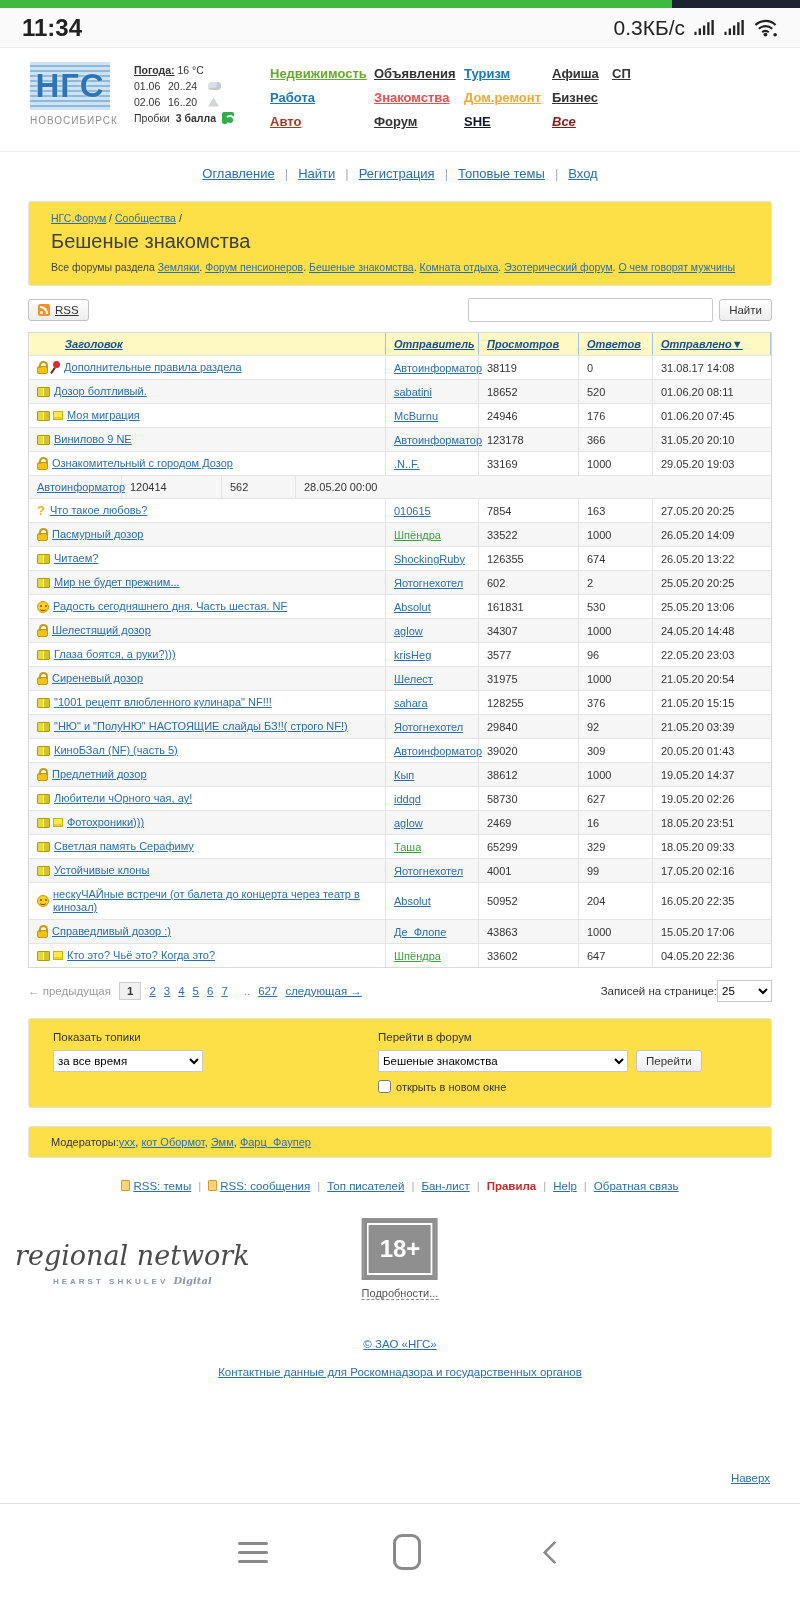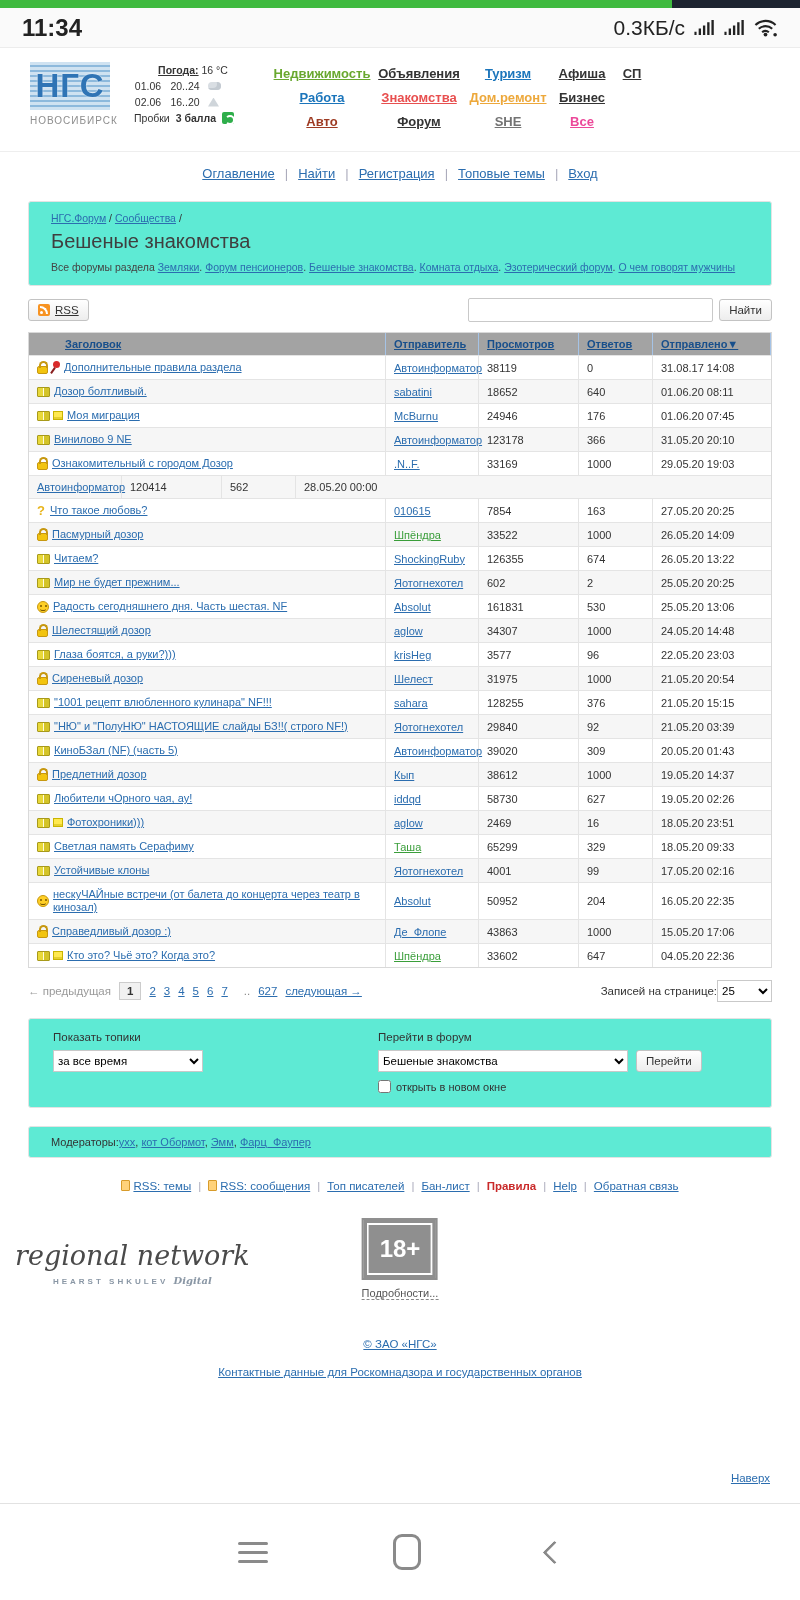--- a/index.html
+++ b/index.html
@@ -12,21 +12,21 @@
   .progress { height:8px; background:#1d2430; }
   .progress-fill { height:100%; width:84%; background:#3fba3f; }
   .statusbar { height:40px; background:#fafafa; display:flex; align-items:center;
                justify-content:space-between; padding:0 22px; border-bottom:1px solid #ececec;}
   .sb-time { font-size:24px; font-weight:bold; color:#222; }
   .sb-right { display:flex; align-items:center; gap:8px; }
   .sb-speed { font-size:21px; color:#222; }
   .sb-ico { display:inline-block; }
 
   
-  .site-header { padding:14px 30px 10px 30px; display:flex; gap:18px; border-bottom:1px solid #eee; height:104px;text-align:center;}
+  .site-header { padding:14px 30px 10px 30px; display:flex; gap:18px; border-bottom:1px solid #eee; height:104px;}
   .logo-wrap { width:86px; }
   .ngs-logo { width:80px; height:48px; background:repeating-linear-gradient(to bottom,#cfe2f1 0 3px,#8db9dc 3px 5px);
               display:flex; align-items:center; justify-content:center; }
   .ngs-text { font-size:33px; font-weight:bold; color:#2f74b5; letter-spacing:1px; text-shadow:0 0 2px #eaf2fa; }
   .ngs-city { font-size:10px; color:#8d8d8d; letter-spacing:1px; margin-top:5px; }
   .weather { width:118px; font-size:10.5px; color:#333; line-height:16px; }
   .w-row { display:flex; align-items:center; gap:6px; }
   .w-row .d { width:28px; } .w-row .t { width:34px; }
   .w-cloud { width:13px; height:8px; background:#d9dee3; border-radius:5px; box-shadow:inset -4px -2px 0 #c3cad1; }
   .w-snow  { width:11px; height:9px; background:#cfd5da; clip-path:polygon(50% 0,100% 100%,0 100%); }
@@ -36,21 +36,21 @@
   .nav-rows { padding-top:4px; }
   .nav-row { display:grid; grid-template-columns:104px 90px 88px 60px 40px; margin-bottom:9px; }
   .nav-row a { font-size:13px; font-weight:bold; }
 
   
   .subnav { text-align:center; padding:14px 0 10px 0; font-size:13px; }
   .subnav a { color:#2b6daf; margin:0 6px; }
   .subnav .sep { color:#aab; margin:0 4px; }
 
   .wrap { padding:0 28px; }
-  .panel { background:#5eead4; border:1px solid #e3e3e3; border-radius:3px; }
+  .panel { background:#fde047; border:1px solid #e3e3e3; border-radius:3px; }
 
   
   .crumb-panel { margin-top:10px; padding:10px 22px 12px 22px; }
   .crumbs { font-size:10.5px; }
   .crumbs a { color:#2b6daf; }
   .crumb-title { font-size:20px; color:#3f3f3f; margin:6px 0 8px 0; font-weight:normal; }
   .crumb-sub { font-size:10.5px; color:#444; }
   .crumb-sub a { color:#2b6daf; }
 
   
@@ -60,21 +60,21 @@
   .rss-ico { width:12px; height:12px; background:#f79322; border-radius:2px; position:relative; display:inline-block; }
   .rss-ico::before { content:""; position:absolute; left:2px; bottom:2px; width:3px; height:3px; background:#fff; border-radius:50%; }
   .rss-ico::after  { content:""; position:absolute; left:2px; bottom:2px; width:8px; height:8px;
                      border:2px solid #fff; border-left:none; border-bottom:none; border-radius:0 100% 0 0; box-sizing:border-box; }
   .search-input { margin-left:auto; width:245px; height:24px; border:1px solid #c9c9c9; border-radius:2px;
                   font-size:12px; padding:0 6px; background:#fff; }
   .search-btn { margin-left:6px; }
 
   
   .ftable { margin-top:10px; border:1px solid #d9d9d9; font-size:11px; }
-  .fhead { display:flex; background:#a3a3a3; }
+  .fhead { display:flex; background:#fef9c3;font-style:italic; }
   .fhead > div { padding:5px 8px; border-right:1px solid #a5c3e6; }
   .fhead a { color:#184f8b; font-weight:bold; }
   .frow { display:flex; border-top:1px solid #e4e4e4; background:#fff; align-items:stretch; }
   .frow:nth-child(even) { background:#f6f6f6; }
   .fc { padding:5px 8px; border-right:1px solid #e4e4e4; display:flex; align-items:center; }
   .c-title   { width:357px; gap:4px; flex-wrap:nowrap; }
   .c-title .tlink { line-height:13px; }
   .c-sender  { width:93px; }
   .c-views   { width:100px; color:#333; }
   .c-replies { width:74px; color:#333; }
@@ -225,22 +225,22 @@
       </div>
       <div class="nav-row">
         <a style="color: rgb(27, 117, 187);">Работа</a>
         <a style="color: rgb(232, 79, 79);">Знакомства</a>
         <a style="color: rgb(237, 168, 59);">Дом.ремонт</a>
         <a style="color: rgb(51, 51, 51);">Бизнес</a>
       </div>
       <div class="nav-row">
         <a style="color: rgb(158, 59, 35);">Авто</a>
         <a style="color: rgb(51, 51, 51);">Форум</a>
-        <a style="color: #737373;">SHE</a>
-        <a style="color: #ec4899;">Все</a>
+        <a style="color: #0f172a;">SHE</a>
+        <a style="color: #7f1d1d; font-style: italic;">Все</a>
       </div>
     </div>
 </div>
 
 <div class="subnav" id="subnav"><a>Оглавление</a><span class="sep">|</span><a>Найти</a><span class="sep">|</span><a>Регистрация</a><span class="sep">|</span><a>Топовые темы</a><span class="sep">|</span><a>Вход</a></div>
 
 <div class="wrap">
 
   <div class="panel crumb-panel">
     <div class="crumbs" id="crumbs"><a>НГС.Форум</a> / <a>Сообщества</a> / </div>
@@ -295,21 +295,21 @@
           <div class="fc c-title">
             <span class="icons">
               <span class="ti ti-book"></span>
             </span>
             <a class="tlink">Дозор болтливый.</a>
           </div>
           <div class="fc c-sender">
             <a>sabatini</a>
           </div>
           <div class="fc c-views">18652</div>
-          <div class="fc c-replies">640</div>
+          <div class="fc c-replies">520</div>
           <div class="fc c-sent">01.06.20 08:11</div>
         </div>
         <div class="frow">
           <div class="fc c-title">
             <span class="icons">
               <span class="ti ti-book"></span>
               <span class="ti ti-note"></span>
             </span>
             <a class="tlink">Моя миграция</a>
           </div>

